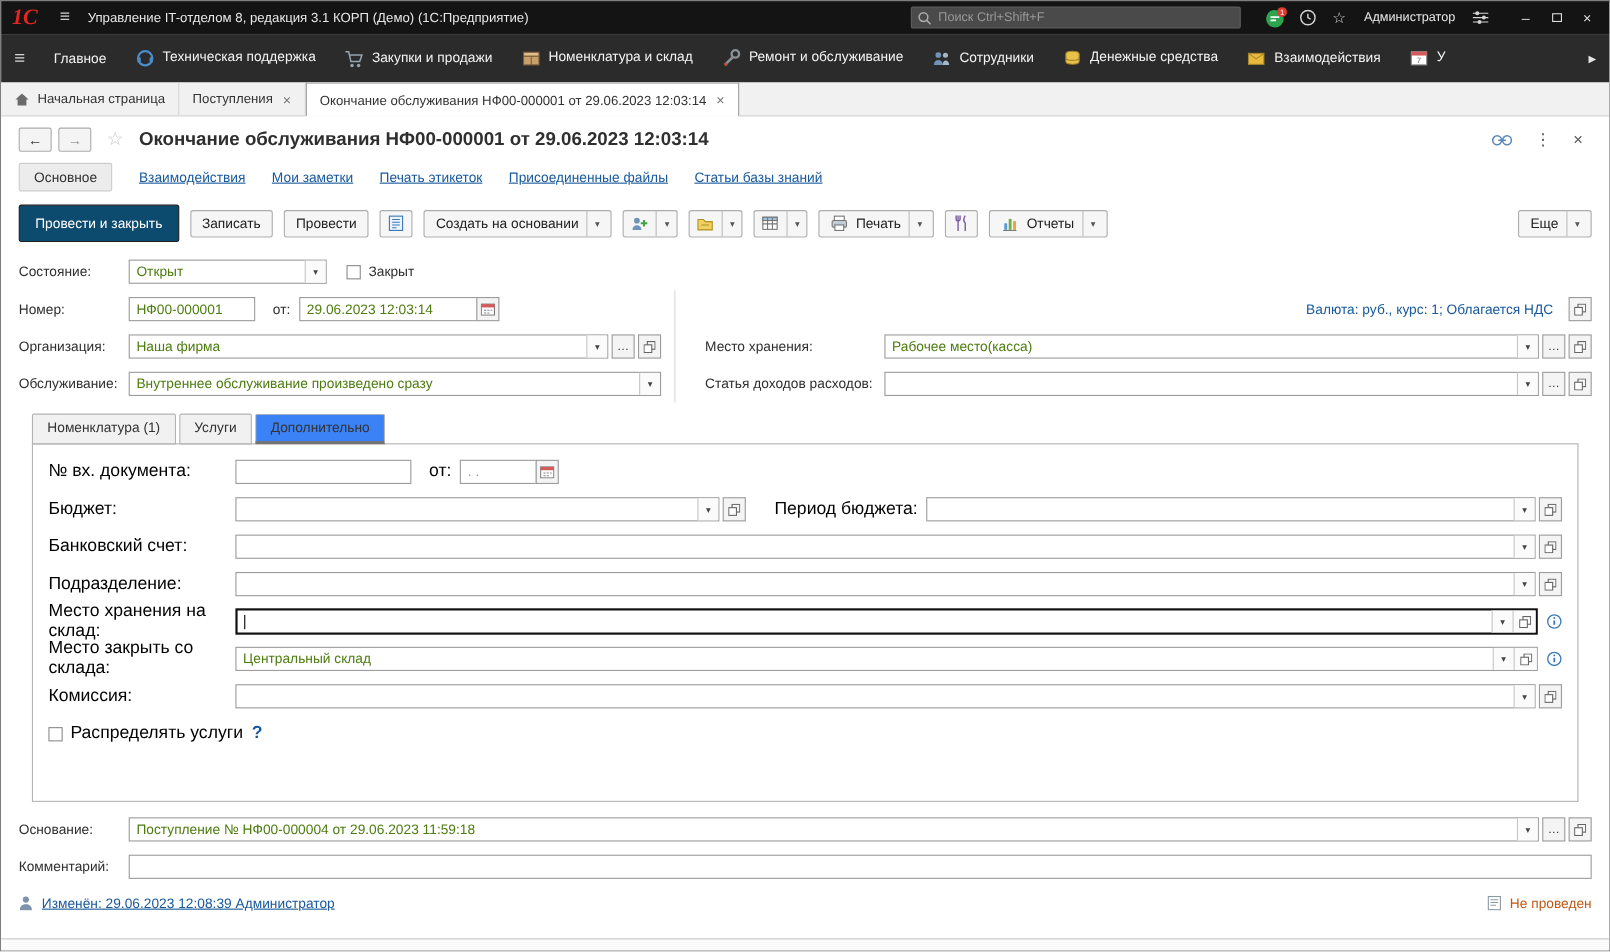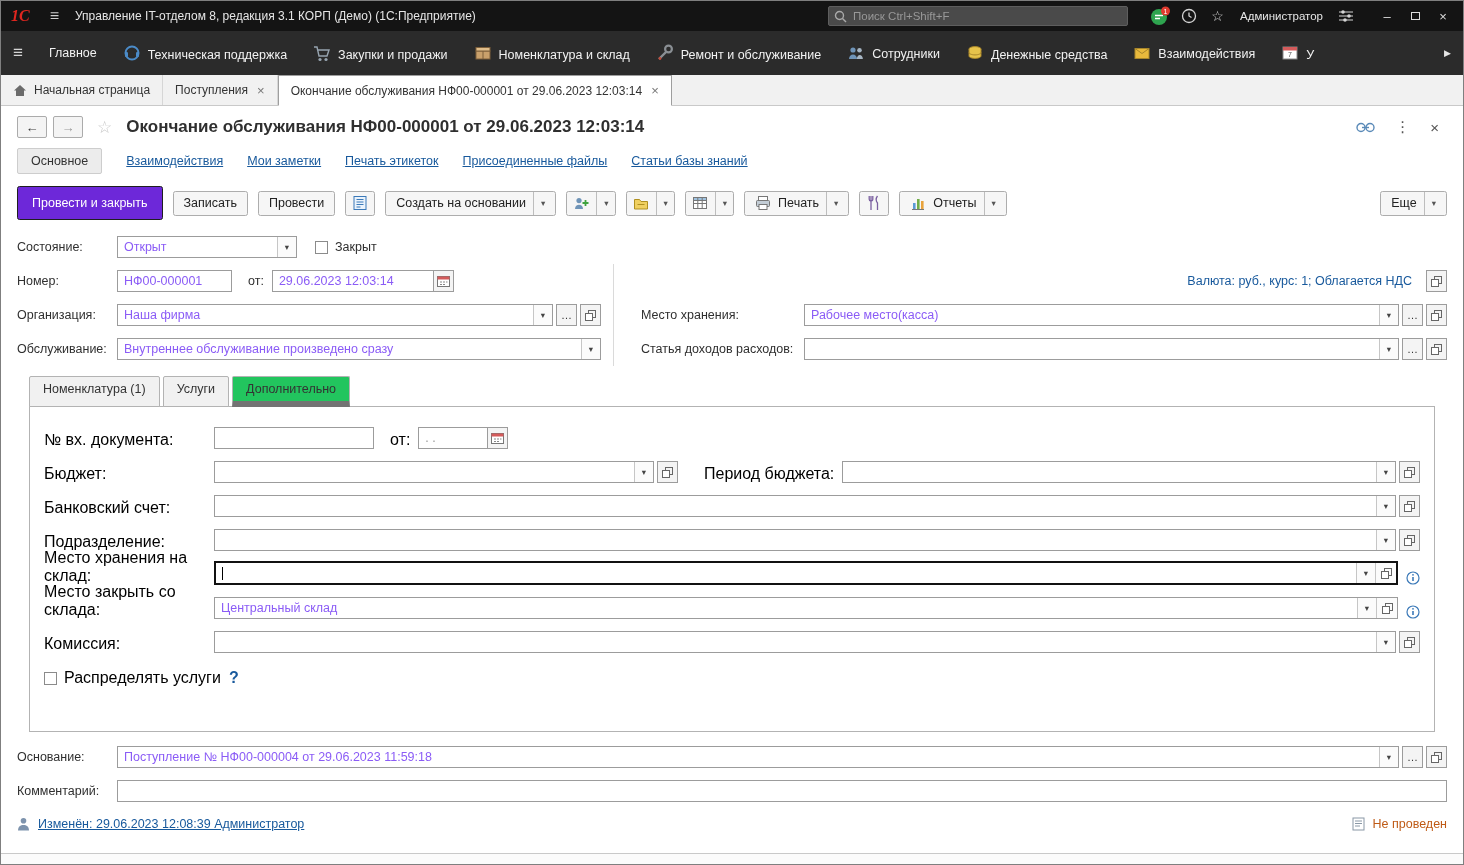--- a/index.html
+++ b/index.html
@@ -2,39 +2,39 @@
 <html><head>
 <meta charset="utf-8">
 <style>
 *{box-sizing:border-box;margin:0;padding:0}
 html,body{width:100%;height:100%}
 body{font-family:"Liberation Sans","DejaVu Sans",sans-serif;background:#e9e9e9}
 .window{width:1464px;height:865px;border:1px solid #7f7f7f;background:#fff;display:flex;flex-direction:column;overflow:hidden}
 
 
 .titlebar{height:30px;background:#141414;color:#e6e6e6;display:flex;align-items:center;padding:0 6px;flex:none;font-size:12px;gap:8px}
-.logo{color:#e0261f;font-weight:bold;font-size:16px;font-family:"Liberation Serif",serif;font-style:italic;padding:0 4px;flex:none}
+.logo{color:#e0261f;font-weight:bold;font-size:20px;font-family:"Liberation Serif",serif;font-style:italic;padding:0 4px;flex:none}
 .tb-burger{font-size:16px;color:#cfcfcf;padding:0 8px;cursor:pointer;flex:none}
 .app-title{white-space:nowrap;overflow:hidden}
 .search{margin-left:auto;position:relative;width:300px;flex:none}
 .search-input{width:100%;height:20px;background:#4a4a4a;border:1px solid #5e5e5e;border-radius:2px;color:#ddd;font-size:11.5px;padding:0 6px 0 24px;outline:none;font-family:inherit}
 .search-input::placeholder{color:#989898}
 .search-ico{position:absolute;left:6px;top:4px}
 .tb-right{display:flex;align-items:center;gap:2px;margin-left:10px;flex:none}
 .tb-ico{width:27px;height:27px;display:flex;align-items:center;justify-content:center;cursor:pointer}
 .star-glyph{font-size:14px;color:#d9d9d9}
 .tb-user{font-size:11.5px;margin:0 7px;cursor:pointer;white-space:nowrap}
 .win-controls{display:flex;margin-left:6px;flex:none}
 .win-controls>span{width:28px;height:28px;display:flex;align-items:center;justify-content:center;font-size:13px;color:#ddd;cursor:pointer}
 .maxbox{width:9px;height:8px;border:1px solid #ddd;display:inline-block}
 
 
 .menubar{height:44px;background:#2b2b2b;color:#f2f2f2;display:flex;align-items:center;padding:0 12px;gap:26px;flex:none;font-size:12.5px}
 .mb-burger{font-size:17px;color:#d5d5d5;cursor:pointer;flex:none}
-.mi{display:flex;align-items:flex-end;gap:7px;cursor:pointer;white-space:nowrap}
+.mi{display:flex;align-items:flex-start;gap:7px;cursor:pointer;white-space:nowrap}
 .mb-overflow{margin-left:auto;font-size:9px;color:#e5e5e5;cursor:pointer}
 
 
 .tabbar{height:31px;background:#f1f1f1;border-bottom:1px solid #c9c9c9;display:flex;align-items:stretch;flex:none}
 .tab{display:flex;align-items:center;gap:7px;padding:0 12px;font-size:12px;color:#333;border-right:1px solid #d6d6d6;cursor:pointer;white-space:nowrap}
 .tab.active{background:#fff;border:1px solid #9e9e9e;border-bottom:1px solid #fff;margin-bottom:-1px}
 .tab-close{color:#777;font-size:13px;margin-left:2px;cursor:pointer}
 
 
 .doc{flex:1;background:#fff;display:flex;flex-direction:column;overflow:hidden}
@@ -45,55 +45,55 @@
 .doc-title{font-size:17px;font-weight:bold;color:#2f2f2f;white-space:nowrap}
 .hdr-right{margin-left:auto;display:flex;align-items:center;gap:20px;padding-right:8px}
 .hdr-ico{cursor:pointer;color:#555;font-size:15px;display:flex;align-items:center}
 
 .doc-nav{display:flex;align-items:center;gap:24px;padding:4px 16px 9px}
 .nav-tab-active{background:#ececec;border:1px solid #cdcdcd;border-radius:2px;padding:5px 13px;font-size:12.5px;color:#333;cursor:pointer}
 .nav-link{color:#18599c;text-decoration:underline;font-size:12.5px;cursor:pointer;white-space:nowrap}
 
 .doc-toolbar{display:flex;align-items:center;gap:10px;padding:3px 16px 10px}
 .btn{display:inline-flex;align-items:center;gap:7px;background:#f6f6f6;border:1px solid #adadad;border-radius:2.5px;padding:0 10px;height:25px;font-size:12.5px;color:#222;cursor:pointer;font-family:inherit;white-space:nowrap}
-.btn.primary{background:#6d28d9;border-color:#1f1f1f;color:#fff;padding:16px 14px}
+.btn.primary{background:#0c4a6e;border-color:#1f1f1f;color:#fff;padding:16px 14px}
 .btn.ico{padding:0 6px}
 .caret{font-size:8.5px;color:#555;border-left:1px solid #bdbdbd;padding-left:7px;align-self:stretch;display:flex;align-items:center}
 .btn.more{margin-left:auto}
 
 
 .frm{padding:0 16px;font-size:12.5px;color:#2f2f2f}
 .frow{display:flex;align-items:center;height:34px}
 .flabel{width:100px;flex:none}
 .flabel-sm{margin:0 8px 0 16px;flex:none}
 .fld{display:flex;align-items:stretch;height:22px;border:1px solid #9c9c9c;background:#fff}
 .fld.flex{flex:1;min-width:0}
-.fld-val{padding:3px 6px;font-size:12.5px;color:#8b5cf6;white-space:nowrap;overflow:hidden;flex:1}
+.fld-val{padding:3px 6px;font-size:12.5px;color:#4d7c0f;white-space:nowrap;overflow:hidden;flex:1}
 .fld-val.placeholder{color:#9a9a9a}
 .fld-dd{width:19px;flex:none;display:flex;align-items:center;justify-content:center;font-size:8.5px;color:#444;border-left:1px solid #c6c6c6;cursor:pointer;background:#fbfbfb}
 .open-seg{width:21px}
 .sq{width:21px;height:22px;flex:none;border:1px solid #9c9c9c;background:#f4f4f4;display:inline-flex;align-items:center;justify-content:center;font-size:11px;color:#333;cursor:pointer;margin-left:3px;padding:0;font-family:inherit}
 .sq.attach{margin-left:-1px}
 .checkbox{width:13px;height:13px;border:1px solid #8b8b8b;background:#fff;display:inline-block;margin-right:7px;flex:none}
 .chk-wrap{display:flex;align-items:center;margin-left:18px;cursor:pointer}
 .cols{display:flex;align-items:center}
 .col-left{width:596px;flex:none;padding-right:12px}
 .col-right{flex:1;border-left:1px solid #dadada;padding-left:27px;min-width:0}
 .right-end{justify-content:flex-end}
 .currency{color:#18599c;white-space:nowrap;cursor:pointer}
 .flabel-r{width:163px;flex:none}
 .w115{width:115px}.w162{width:162px}.w180{width:180px}.w160{width:160px}.w70{width:70px}.w440{width:440px}
 
 
 .detail{padding:10px 28px 0}
 .dtabs{display:flex;position:relative;z-index:2}
 .dtab{padding:5px 13px;font-size:12.5px;color:#333;background:#f1f1f1;border:1px solid #b3b3b3;margin-right:3px;cursor:pointer;border-radius:2px 2px 0 0;margin-bottom:-1px;white-space:nowrap}
-.dtab.active{background:#22c55e;border-bottom:6px solid #737373}
+.dtab.active{background:#3b82f6;border-bottom:3px solid #737373}
 .dpanel{border:1px solid #b3b3b3;background:#fff;padding:8px 14px;min-height:326px}
-.prow{display:flex;align-items:flex-end;height:34px}
+.prow{display:flex;align-items:center;height:34px}
 .plabel{width:170px;flex:none}
 .plabel-mid{margin-left:26px;margin-right:8px;flex:none}
 .fld.focused{border:2px solid #111;height:24px}
 .caret-line{display:inline-block;width:1px;height:13px;background:#000;vertical-align:middle}
 .info-ico{margin-left:8px;cursor:pointer;flex:none;display:flex}
 .qmark{color:#18599c;font-weight:bold;margin-left:8px;cursor:pointer}
 
 
 .bottom-rows{padding:8px 16px 0;font-size:12.5px;color:#2f2f2f}
 .statusbar{display:flex;align-items:center;gap:8px;padding:9px 16px;font-size:12.5px}

